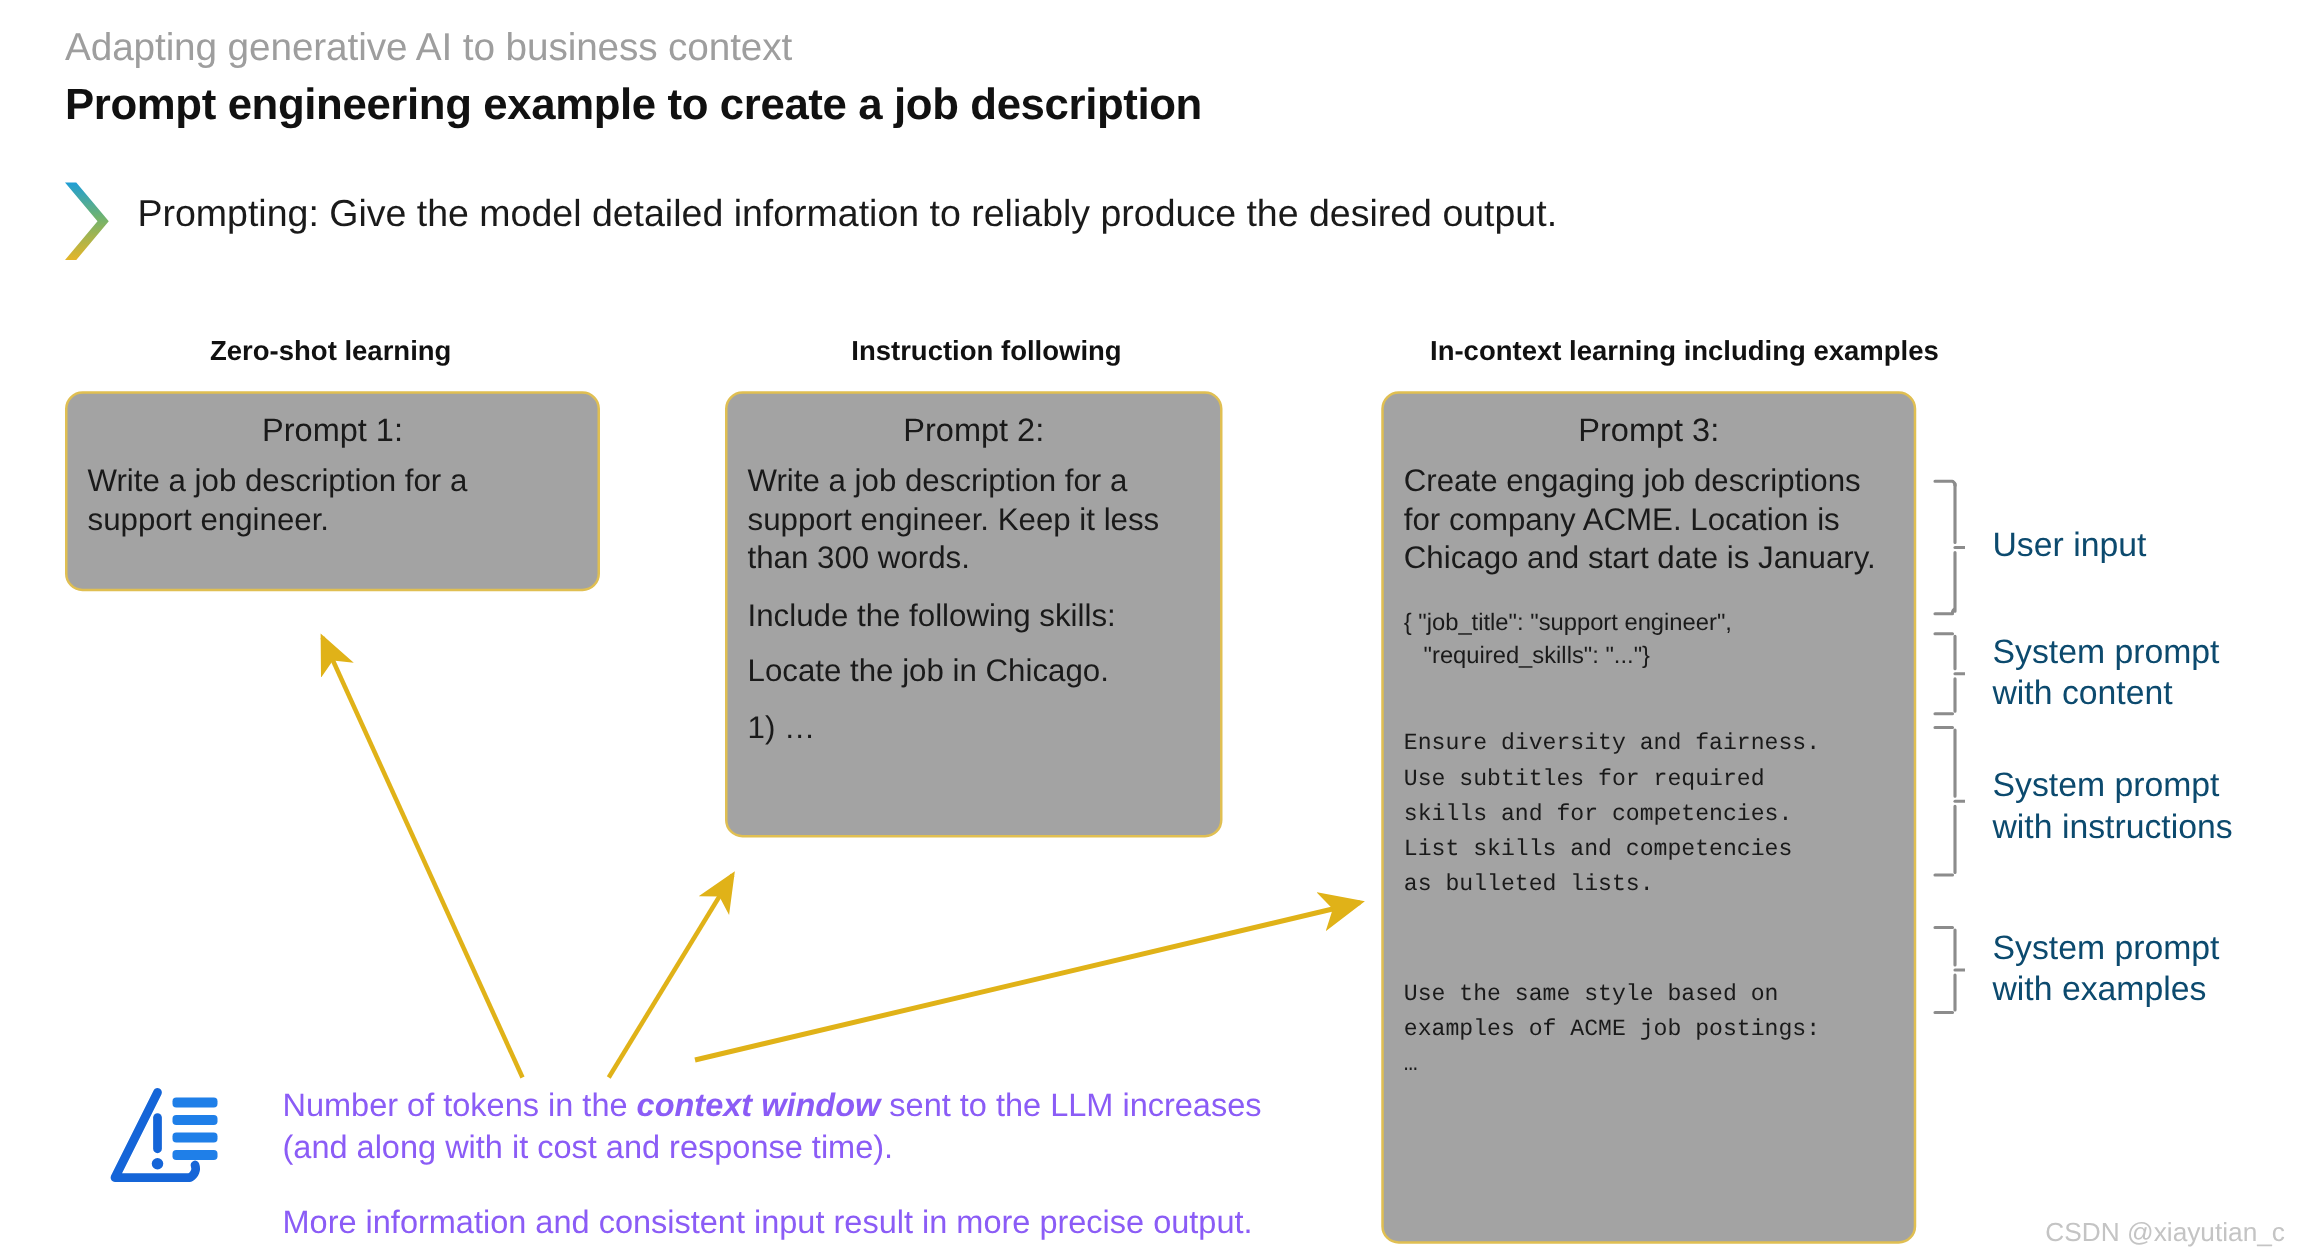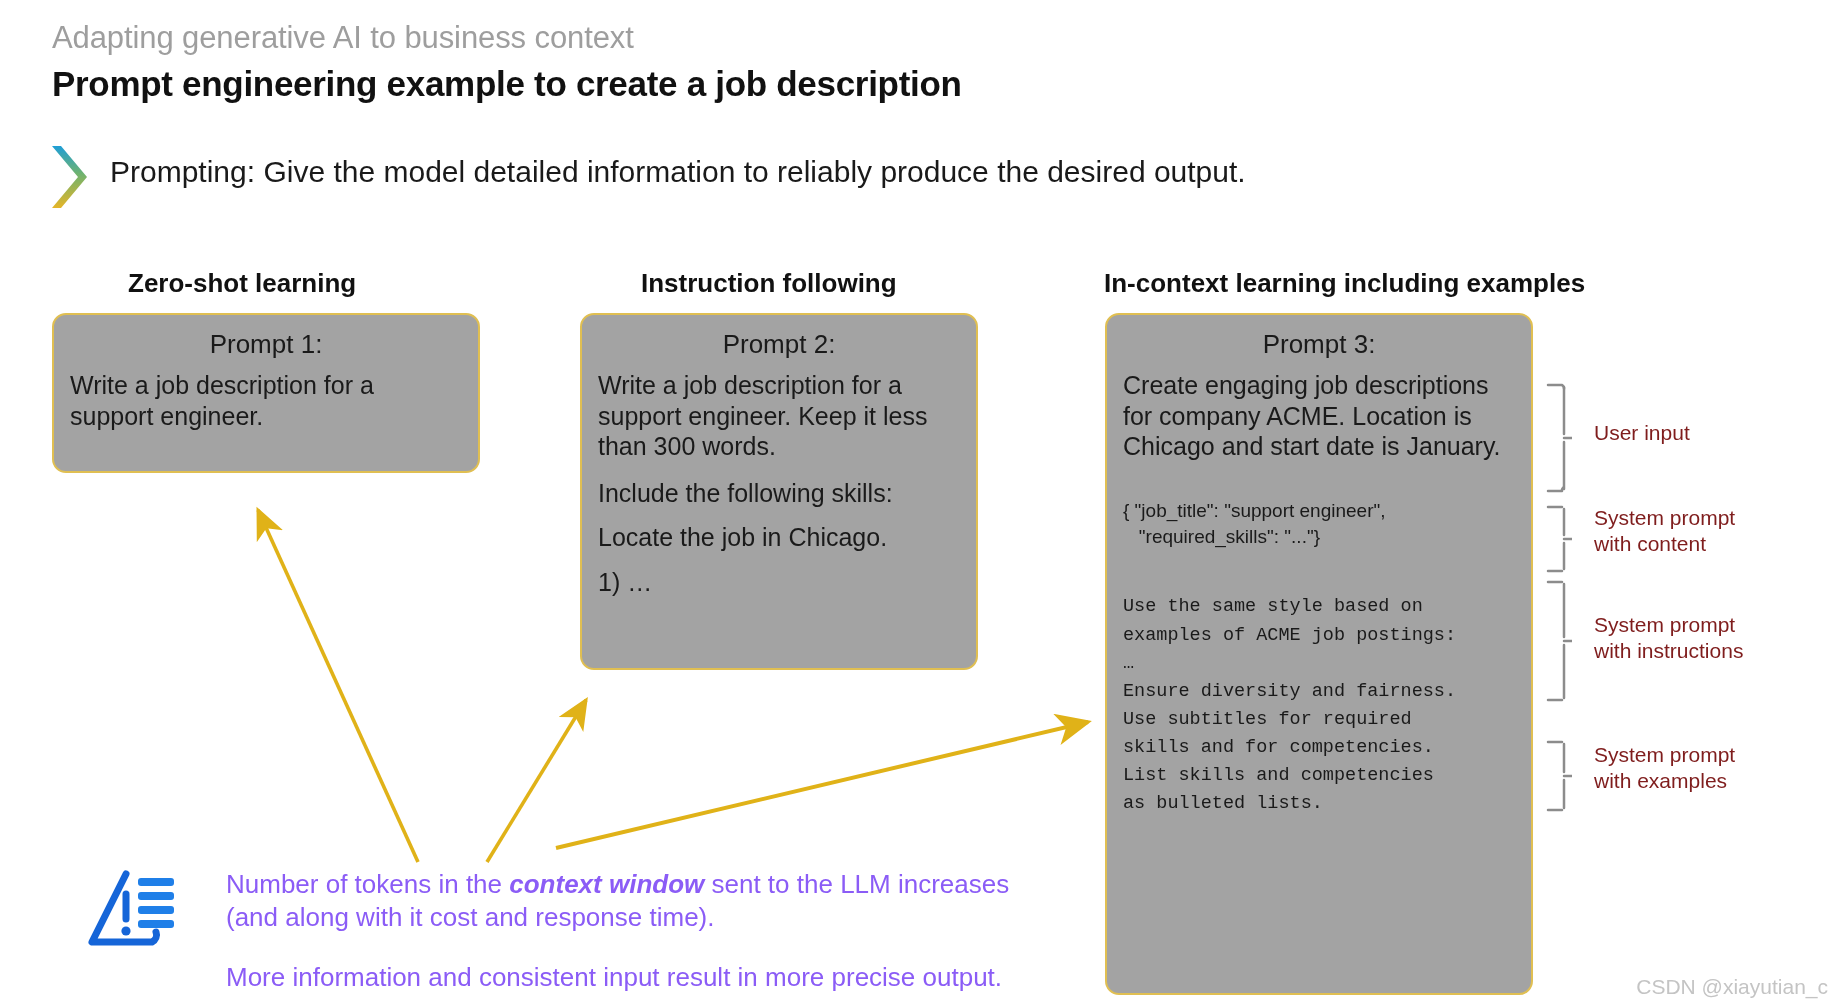--- a/index.html
+++ b/index.html
@@ -52,25 +52,26 @@
     left: 110px;
     top: 155px;
     font-size: 30px;
     color: #1a1a1a;
     white-space: nowrap;
   }
 
   
   .col-head {
     position: absolute;
-    font-size: 26px;
+    font-size: 22px;
     font-weight: bold;
     color: #111111;
     white-space: nowrap;
     top: 268px;
+    margin-left: 40px;
   }
   #head-0 { left: 128px; }
   #head-1 { left: 641px; }
   #head-2 { left: 1104px; }
 
   
   .prompt-box {
     position: absolute;
     border: 2px solid #e0bf52;
     border-radius: 14px;
@@ -114,23 +115,23 @@
   
   .bracket {
     position: absolute;
     left: 1546px;
     width: 26px;
   }
   .bracket svg { display: block; width: 26px; height: 100%; }
   .bracket-label {
     position: absolute;
     left: 1594px;
-    font-size: 21px;
+    font-size: 27px;
     line-height: 1.22;
-    color: #7f1d1d;
+    color: #0c4a6e;
   }
 
   
   .note-icon {
     position: absolute;
     left: 86px;
     top: 862px;
     width: 92px;
     height: 92px;
   }
@@ -201,31 +202,31 @@
   <div class="prompt-box" id="box-2">
     <div class="prompt-label">Prompt 2:</div>
     <div class="prompt-para">Write a job description for a support engineer. Keep it less than 300 words.</div>
     <div class="prompt-para tight">Include the following skills:</div>
     <div class="prompt-para tight">Locate the job in Chicago.</div>
     <div class="prompt-para tight">1) …</div>
   </div>
 
   <div class="prompt-box" id="box-3">
     <div class="prompt-label">Prompt 3:</div>
-    <div class="prompt-para" style="margin-bottom:36px;">Create engaging job descriptions for company ACME. Location is Chicago and start date is January.</div>
+    <div class="prompt-para" style="margin-bottom:24px;">Create engaging job descriptions for company ACME. Location is Chicago and start date is January.</div>
     <div class="prompt-json" style="margin-bottom:42px;">{ "job_title": "support engineer",
    "required_skills": "..."}</div>
-    <div class="prompt-mono">Use the same style based on
-examples of ACME job postings:
-…</div>
     <div class="prompt-mono" style="margin-bottom:60px;">Ensure diversity and fairness.
 Use subtitles for required
 skills and for competencies.
 List skills and competencies
 as bulleted lists.</div>
+    <div class="prompt-mono">Use the same style based on
+examples of ACME job postings:
+…</div>
   </div>
 
   <div class="bracket" style="top:383px; height:110px;">
     <svg viewBox="0 0 26 110" preserveAspectRatio="none" aria-hidden="true">
       <path d="M2 2 H16 M18 4 V51 M18 59 V106 M2 108 H16" fill="none" stroke="#8c8c8c" stroke-width="2.5" stroke-linecap="round"></path>
       <path d="M16 2 A4 4 0 0 1 18 6 M18 104 A4 4 0 0 0 16 108" fill="none" stroke="#8c8c8c" stroke-width="2.5"></path>
       <path d="M18 55 H26" fill="none" stroke="#8c8c8c" stroke-width="2.5" stroke-linecap="round"></path>
     </svg>
   </div>
   <div class="bracket-label" style="top:420px;">

